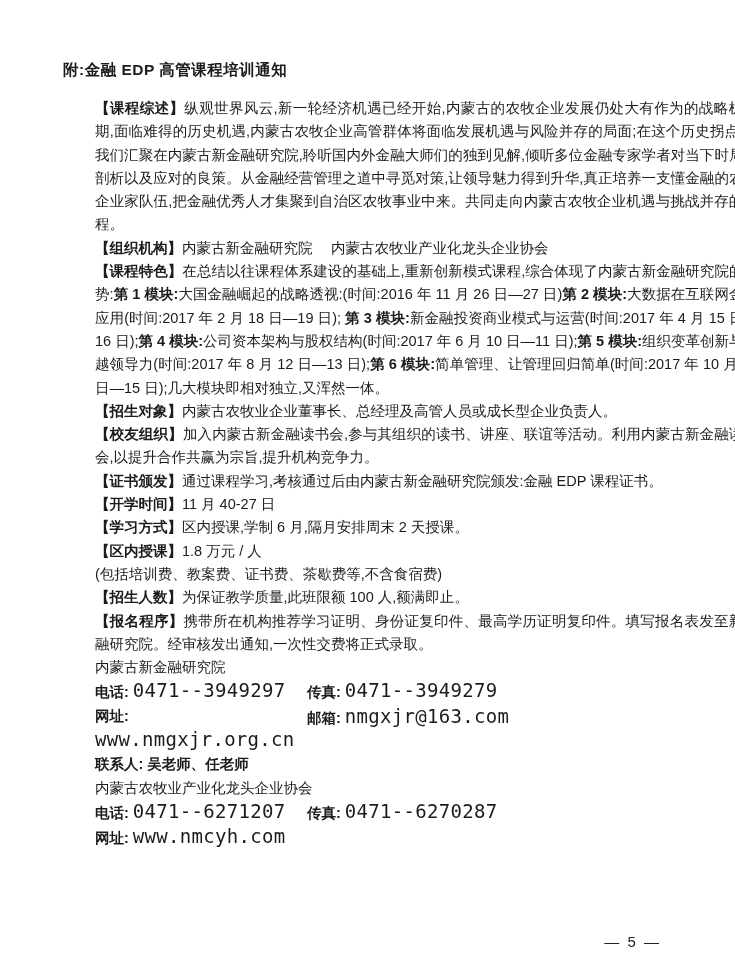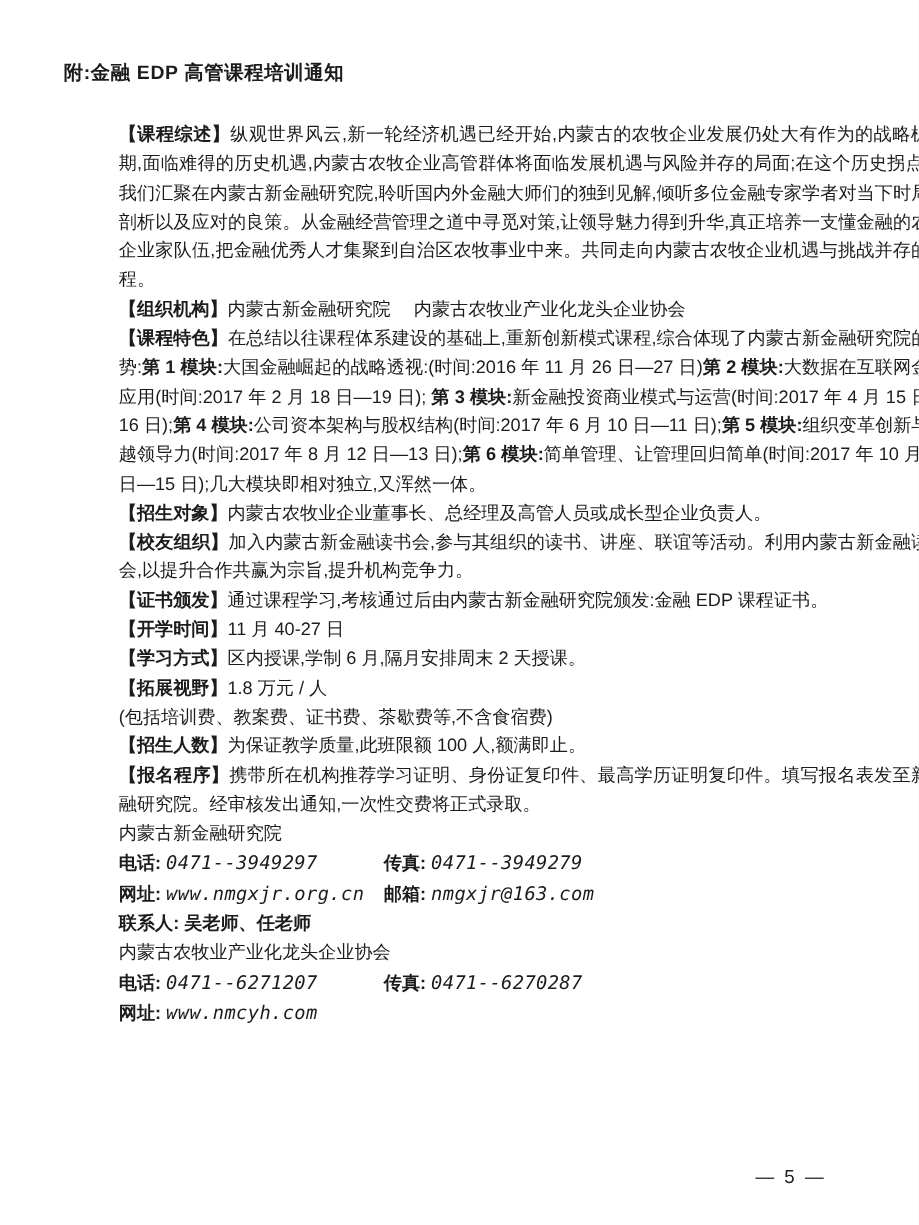--- a/index.html
+++ b/index.html
@@ -11,42 +11,41 @@
     margin: 0 auto;
     background: #ffffff;
     overflow: hidden;
     font-family: "Liberation Sans", sans-serif;
     color: #1c1c1c;
   }
   .doc-title {
     position: absolute;
     top: 44px;
     left: 47px;
-    margin: 4px;
+    margin: 16px;
     font-size: 15.5px;
     font-weight: bold;
     letter-spacing: 0.5px;
   }
   .doc-body {
     position: absolute;
     top: 97px;
     left: 47px;
     width: 663px;
     font-size: 14.5px;
     line-height: 23.3px;
     text-align: justify;
     margin-left: 48px;
   }
   .doc-body p { margin: 0; }
   .b { font-weight: bold; }
   .mono {
     font-family: "DejaVu Sans Mono", monospace;
-    font-size: 15px;
+    font-size: 19px;
     letter-spacing: 0.3px;
-    font-style: italic;
   }
   .contact-row { display: flex; text-align: left; }
   .contact-col { width: 212px; }
   .contact-col:last-child { width: auto; text-align: center; }
   .org-gap { margin-top: 23.3px; }
   .page-number {
     position: absolute;
     top: 933px;
     right: 74px;
     font-size: 15px;
@@ -62,21 +61,21 @@
 
   <div class="doc-body" id="doc-body">
       <p><span class="b">【课程综述】</span><span>纵观世界风云,新一轮经济机遇已经开始,内蒙古的农牧企业发展仍处大有作为的战略机遇期,面临难得的历史机遇,内蒙古农牧企业高管群体将面临发展机遇与风险并存的局面;在这个历史拐点,让我们汇聚在内蒙古新金融研究院,聆听国内外金融大师们的独到见解,倾听多位金融专家学者对当下时局的剖析以及应对的良策。从金融经营管理之道中寻觅对策,让领导魅力得到升华,真正培养一支懂金融的农牧企业家队伍,把金融优秀人才集聚到自治区农牧事业中来。共同走向内蒙古农牧企业机遇与挑战并存的征程。</span></p>
       <p><span class="b">【组织机构】</span><span>内蒙古新金融研究院　 内蒙古农牧业产业化龙头企业协会</span></p>
       <p><span class="b">【课程特色】</span><span>在总结以往课程体系建设的基础上,重新创新模式课程,综合体现了内蒙古新金融研究院的优势:</span><span class="b">第 1 模块:</span><span>大国金融崛起的战略透视:(时间:2016 年 11 月 26 日—27 日)</span><span class="b">第 2 模块:</span><span>大数据在互联网金融应用(时间:2017 年 2 月 18 日—19 日); </span><span class="b">第 3 模块:</span><span>新金融投资商业模式与运营(时间:2017 年 4 月 15 日—16 日);</span><span class="b">第 4 模块:</span><span>公司资本架构与股权结构(时间:2017 年 6 月 10 日—11 日);</span><span class="b">第 5 模块:</span><span>组织变革创新与卓越领导力(时间:2017 年 8 月 12 日—13 日);</span><span class="b">第 6 模块:</span><span>简单管理、让管理回归简单(时间:2017 年 10 月 14 日—15 日);几大模块即相对独立,又浑然一体。</span></p>
       <p><span class="b">【招生对象】</span><span>内蒙古农牧业企业董事长、总经理及高管人员或成长型企业负责人。</span></p>
       <p><span class="b">【校友组织】</span><span>加入内蒙古新金融读书会,参与其组织的读书、讲座、联谊等活动。利用内蒙古新金融读书会,以提升合作共赢为宗旨,提升机构竞争力。</span></p>
       <p><span class="b">【证书颁发】</span><span>通过课程学习,考核通过后由内蒙古新金融研究院颁发:金融 EDP 课程证书。</span></p>
       <p><span class="b">【开学时间】</span><span>11 月 40-27 日</span></p>
       <p><span class="b">【学习方式】</span><span>区内授课,学制 6 月,隔月安排周末 2 天授课。</span></p>
-      <p><span class="b">【拓展视野】</span><span>1.8 万元 / 人</span></p>
+      <p><span class="b">【区内授课】</span><span>1.8 万元 / 人</span></p>
       <p><span>(包括培训费、教案费、证书费、茶歇费等,不含食宿费)</span></p>
       <p><span class="b">【招生人数】</span><span>为保证教学质量,此班限额 100 人,额满即止。</span></p>
       <p><span class="b">【报名程序】</span><span>携带所在机构推荐学习证明、身份证复印件、最高学历证明复印件。填写报名表发至新金融研究院。经审核发出通知,一次性交费将正式录取。</span></p>
       <p>内蒙古新金融研究院</p>
       <div class="contact-row">
         <div class="contact-col"><span class="b">电话: </span><span class="mono">0471--3949297</span></div>
         <div class="contact-col"><span class="b">传真: </span><span class="mono">0471--3949279</span></div>
       </div>
       <div class="contact-row">
         <div class="contact-col"><span class="b">网址: </span><span class="mono">www.nmgxjr.org.cn</span></div>

